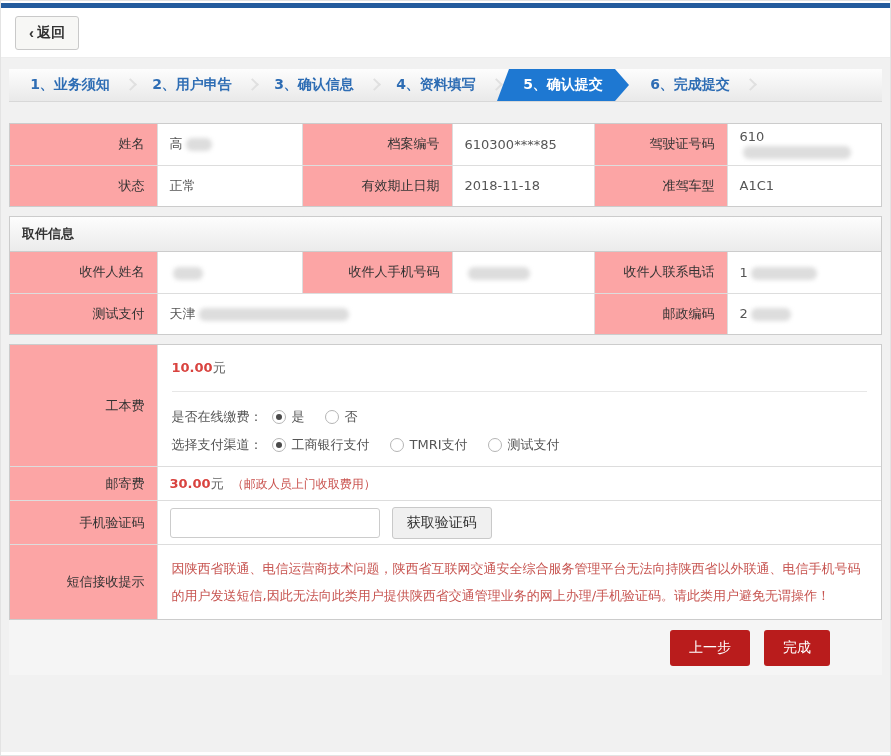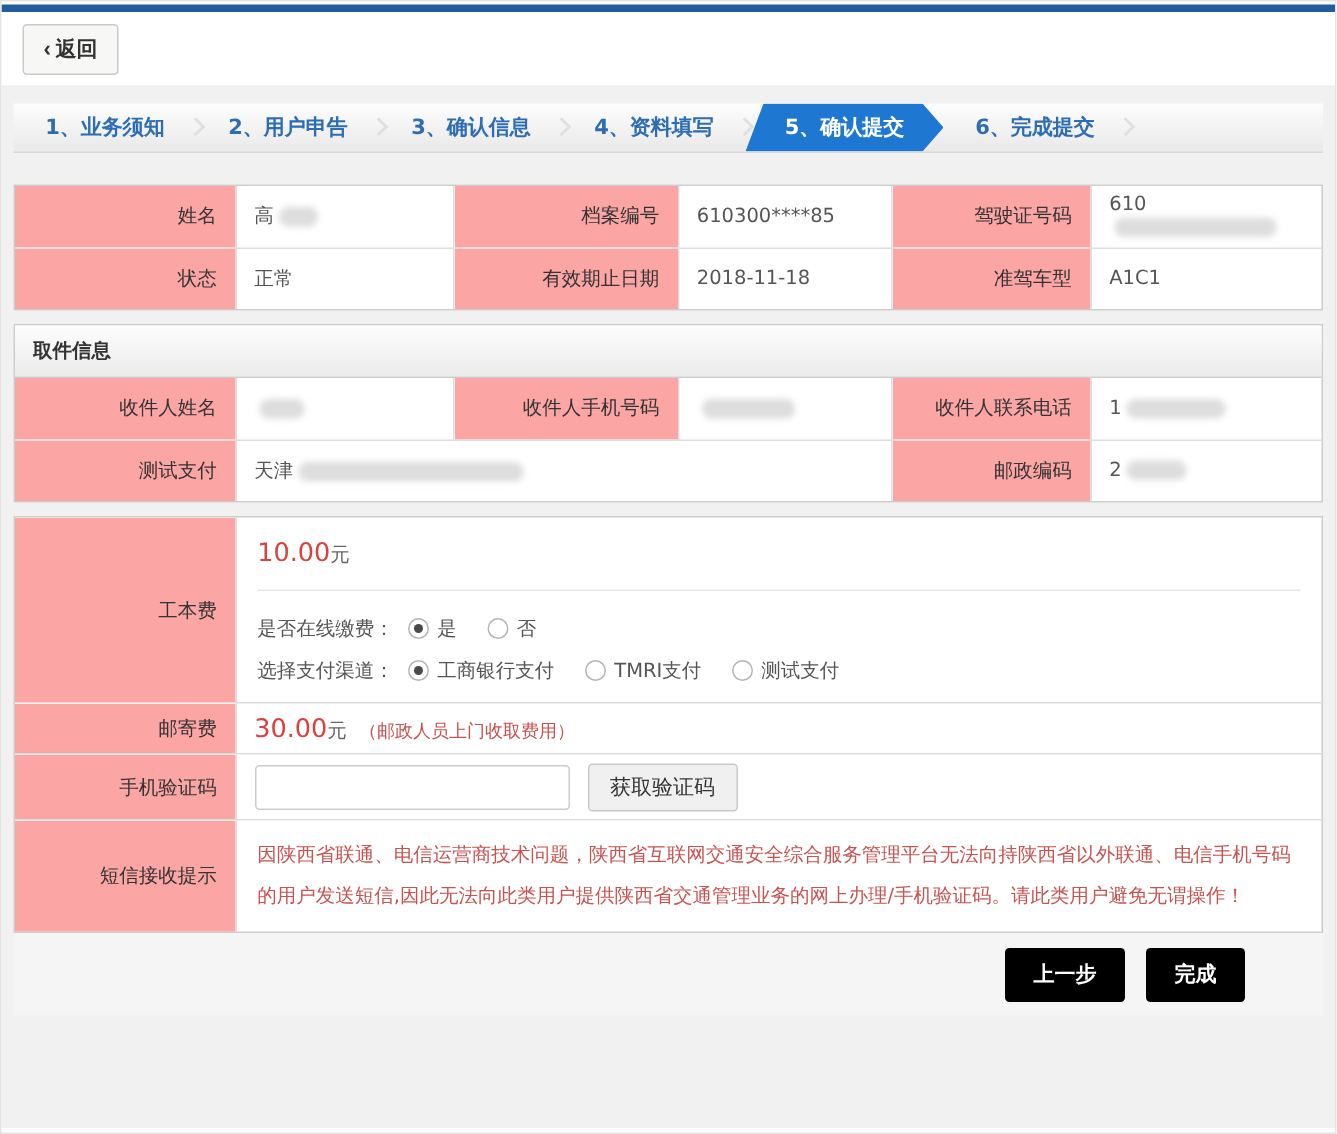--- a/index.html
+++ b/index.html
@@ -39,42 +39,42 @@
   tr:last-child td { border-bottom:none; }
   td:first-child { border-left:none; }
   td:last-child { border-right:none; }
   td.lbl { background:#fca5a5; text-align:right; color:#333; }
 
   .redact { display:inline-block; height:13px; border-radius:6px; background:#ddd; filter:blur(2px); vertical-align:middle; margin-left:3px; }
 
   
   td.fee-cell { padding:0; vertical-align:top; }
   .fee-inner { padding:14px 14px 12px 14px; }
-  .amount { color:#d9433f; font-size:17px; font-weight:normal; }
+  .amount { color:#d9433f; font-size:13px; font-weight:bold; }
   .unit { color:#666; font-size:13px; }
   .note { color:#c9514d; font-size:12px; margin-left:4px; }
   .fee-divider { border-top:1px solid #e7e7e7; margin:14px 0 16px 0; }
   .radio-line { display:flex; align-items:center; margin-top:10px; color:#555; }
   .radio-line .q { margin-right:7px; }
   .radio { width:14px; height:14px; border:1px solid #b5b5b5; border-radius:50%; display:inline-block; background:#fff; position:relative; margin:0 6px 0 2px; flex:0 0 14px; cursor:pointer; }
   .radio.checked::after { content:""; position:absolute; left:3px; top:3px; right:3px; bottom:3px; background:#4a4a4a; border-radius:50%; }
   .radio-opt { margin-right:18px; }
 
   td.h34 { height:34px; }
   td.h44 { height:44px; }
 
   .code-input { width:210px; height:30px; border:1px solid #ccc; border-radius:3px; padding:0 8px; font-size:13px; vertical-align:middle; }
   .btn-getcode { height:32px; padding:0 14px; background:#f0f0f0; border:1px solid #c9c9c9; border-radius:3px; font-size:14px; color:#333; margin-left:8px; vertical-align:middle; cursor:pointer; }
 
   td.notice-cell { padding:10px 14px; }
   .notice-text { color:#c75450; font-size:13px; line-height:27px; }
 
   
   .footer { background:#f5f5f5; height:55px; margin-top:0; display:flex; align-items:center; justify-content:flex-end; gap:14px; padding-right:52px; }
-  .btn-blue { background:#000000; color:#fff; border:none; border-radius:3px; padding:9px 19px; font-size:14px; font-weight:bold; cursor:pointer; }
+  .btn-blue { background:#b91c1c; color:#fff; border:none; border-radius:3px; padding:9px 19px; font-size:14px; font-weight:normal; cursor:pointer; }
 </style>
 </head>
 <body>
 
 <div class="page">
   <div class="topstrip"></div>
 
   <div class="header">
     <button class="btn-back">
       <span class="chev">‹</span>

